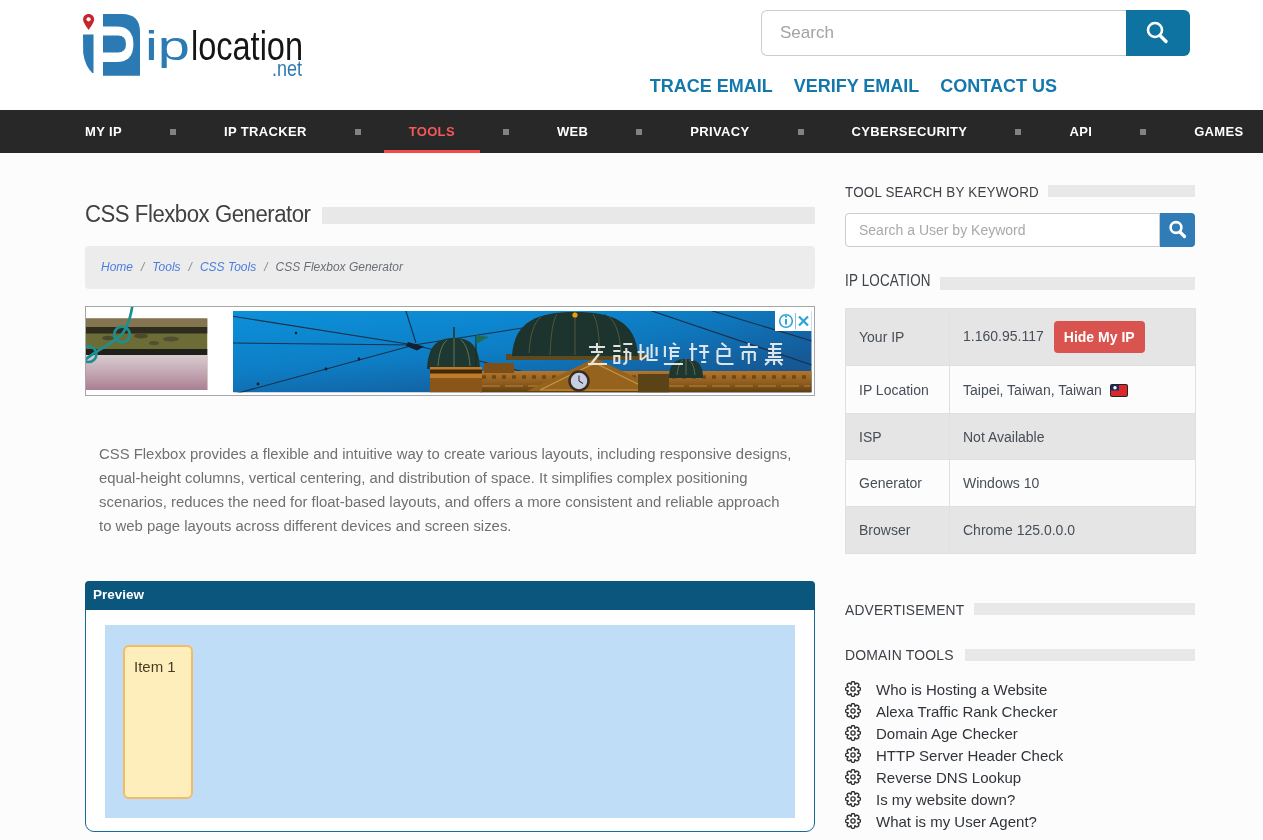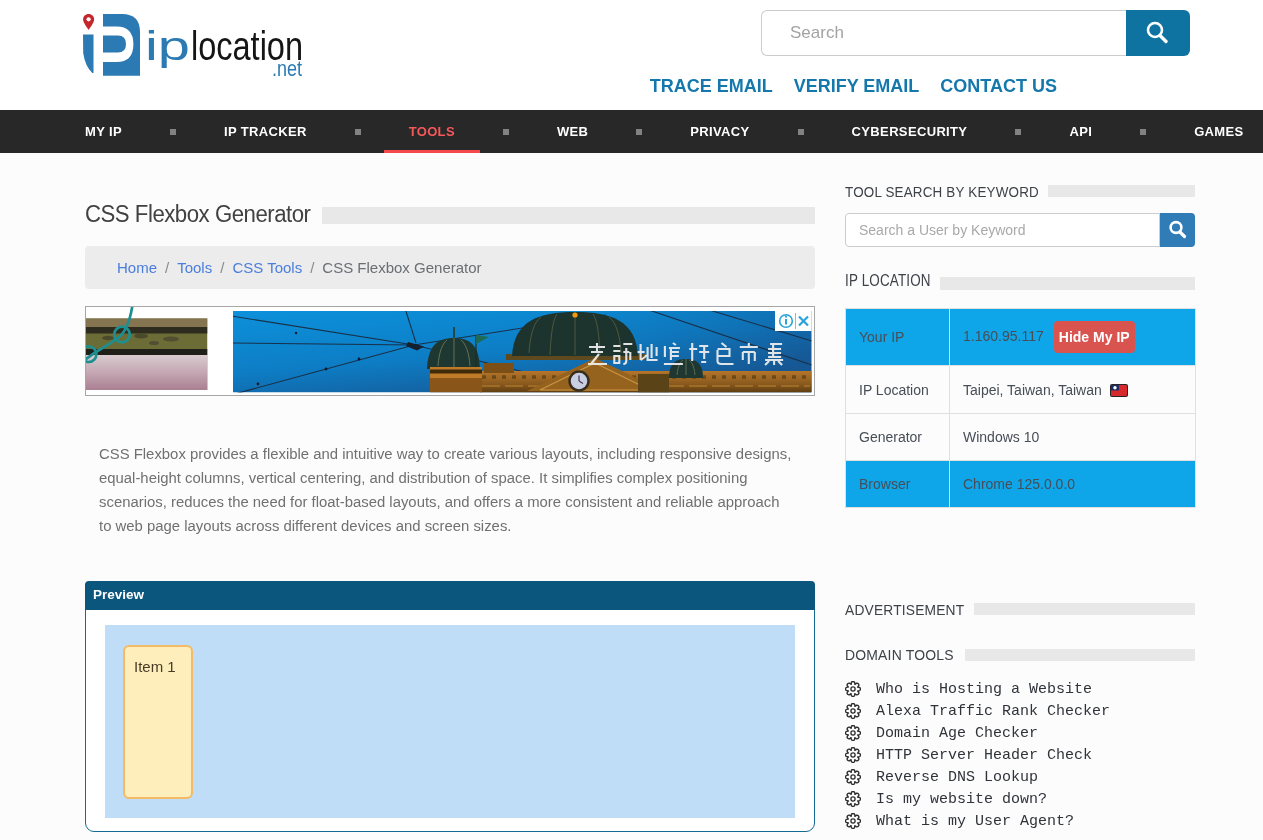--- a/index.html
+++ b/index.html
@@ -5,21 +5,21 @@
 <style>
   * { margin:0; padding:0; box-sizing:border-box; }
   html,body { width:1263px; height:840px; overflow:hidden; background:#fff;
     font-family:"Liberation Sans", sans-serif; position:relative; }
 
   
   #hdr { position:absolute; left:0; top:0; width:1135px; height:110px; background:#fff; }
   #srch { position:absolute; left:761px; top:10px; width:429px; height:46px; }
   #srch .box { position:absolute; left:0; top:0; width:365px; height:46px; border:1px solid #ccc;
     border-right:none; border-radius:6px 0 0 6px; background:#fff; color:#a3a3a3; font-size:17px;
-    line-height:44px; padding-left:28px; }
+    line-height:44px; padding-left:18px; }
   #srch .btn { position:absolute; left:365px; top:0; width:64px; height:46px; background:#0f73a2;
     border-radius:0 6px 6px 0; }
   #hlinks { position:absolute; right:78px; top:76px; font-size:18px; font-weight:bold;
     color:#1478ad; letter-spacing:0; }
   #hlinks span { margin-left:21px; }
 
   
   #nav { position:absolute; left:0; top:110px; width:1263px; height:43px; background:#282828;
     display:flex; align-items:center; padding-left:85px;gap:24px; }
   #nav .it { color:#fff; font-size:13px; font-weight:bold; letter-spacing:.35px; white-space:nowrap; }
@@ -28,21 +28,21 @@
   #nav .act .ul { position:absolute; left:-25px; right:-25px; top:26px; height:4px; background:#f3494b; }
 
   
   #content { position:absolute; left:0; top:153px; width:1263px; height:687px; background:#fcfcfc; }
 
   h1.title { position:absolute; left:85px; top:201px; font-size:23px; font-weight:normal;
     color:#414141; letter-spacing:-.5px; transform:scaleX(.965); transform-origin:0 0; }
   .tbar { position:absolute; background:#e8e8e8; }
 
   #crumb { position:absolute; left:85px; top:246px; width:730px; height:43px; background:#ececec;
-    border-radius:4px; font-size:15px; line-height:43px; padding-left:32px; color:#6a6f75; }
+    border-radius:4px; font-size:12px; line-height:43px; padding-left:16px; color:#6a6f75;font-style:italic; }
   #crumb a { color:#4a7edd; text-decoration:none; }
   #crumb .sep { color:#8a8a8a; margin:0 8px; }
 
   #ad { position:absolute; left:85px; top:306px; width:730px; height:90px; border:1px solid #a6a6a6;
     background:#fff; overflow:hidden; }
 
   #para { position:absolute; left:99px; top:442px; width:800px; font-size:15.5px; line-height:24px;
     color:#707070; transform:scaleX(.96); transform-origin:0 0; }
 
   #panel { position:absolute; left:85px; top:581px; width:730px; height:251px; background:#fff;
@@ -61,27 +61,27 @@
   #tsrch { position:absolute; left:845px; top:213px; width:350px; height:34px; }
   #tsrch .box { position:absolute; left:0; top:0; width:315px; height:34px; border:1px solid #ccc;
     border-radius:4px 0 0 4px; background:#fff; color:#a9a9a9; font-size:14px; line-height:32px;
     padding-left:13px; }
   #tsrch .btn { position:absolute; left:315px; top:0; width:35px; height:34px; background:#2f7cb7;
     border-radius:0 4px 4px 0; }
 
   table#ipt { position:absolute; left:845px; top:308px; width:351px; border-collapse:collapse;
     font-size:14px; color:#474e57; }
   #ipt td { border:1px solid #e0e0e0; padding:0 0 0 13px; }
-  #ipt tr.g td { background:#0ea5e9; }
+  #ipt tr.g td { background:#e5e5e5; }
   #ipt td.lbl { width:104px; }
-  #hidebtn { display:inline-block; width:81px; height:32px; background:#d9534f; border-radius:4px;
+  #hidebtn { display:inline-block; width:91px; height:32px; background:#d9534f; border-radius:4px;
     color:#fff; font-weight:bold; font-size:14px; text-align:center; line-height:32px;
     margin-left:10px; vertical-align:middle; }
 
-  #dlist { position:absolute; left:845px; top:678px; width:360px; font-size:15px; color:#30343a;font-family:Liberation Mono, monospace; }
+  #dlist { position:absolute; left:845px; top:678px; width:360px; font-size:15px; color:#30343a; }
   #dlist .row { height:22px; display:flex; align-items:center; }
   #dlist svg { flex:none; margin-right:15px; }
 </style>
 </head>
 <body>
 
 <div id="hdr">
   <svg id="logo" style="position:absolute; left:80px; top:8px;" width="228" height="72" viewBox="0 0 228 72">
 
     <path d="M8.6,6.1 C5.5,6.1 3.1,8.5 3.1,11.5 C3.1,13.8 5,16.7 8.6,22 C12.2,16.7 14.1,13.8 14.1,11.5 C14.1,8.5 11.7,6.1 8.6,6.1 Z" fill="#c5262c"></path>
@@ -302,20 +302,24 @@
       </tr>
   <tr style="height:48px;">
         <td class="lbl">IP Location</td>
     <td>Taipei, Taiwan, Taiwan&nbsp;&nbsp;<svg width="18" height="13" viewBox="0 0 18 13" style="vertical-align:-2px;">
       <rect x="0" y="0" width="18" height="13" rx="2" fill="#272425"></rect>
       <rect x="1" y="1" width="16" height="11" rx="1.2" fill="#d7282c"></rect>
       <rect x="1" y="1" width="8" height="5.5" fill="#1c2c63"></rect>
       <circle cx="5" cy="3.7" r="1.7" fill="#fff"></circle>
     </svg></td>
       </tr>
+  <tr class="g" style="height:46px;">
+        <td class="lbl">ISP</td>
+        <td>Not Available</td>
+      </tr>
   <tr style="height:47px;">
         <td class="lbl">Generator</td>
         <td>Windows 10</td>
       </tr>
   <tr class="g" style="height:47px;">
         <td class="lbl">Browser</td>
         <td>Chrome 125.0.0.0</td>
       </tr>
 </tbody>
   </table>

